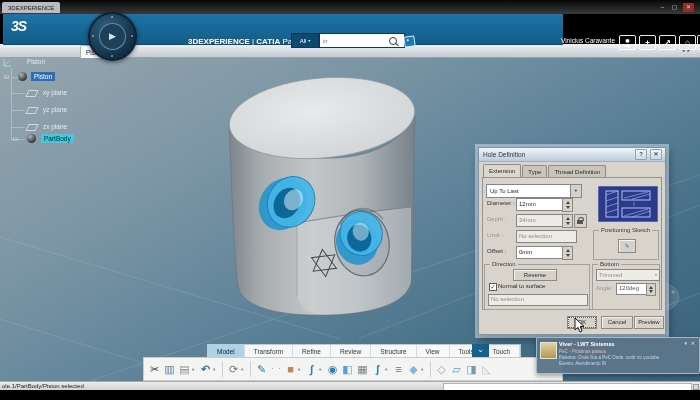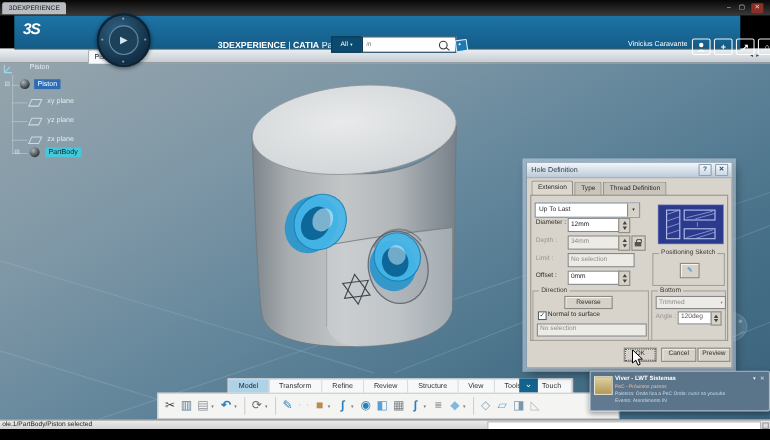--- a/index.html
+++ b/index.html
@@ -6,21 +6,21 @@
   #stage{position:relative;width:700px;height:400px;overflow:hidden;background:#000;
          font-family:"Liberation Sans",sans-serif;-webkit-font-smoothing:antialiased;}
   .a{position:absolute;}
   .flex{display:flex;align-items:center;}
   
   #winstrip{left:0;top:0;width:700px;height:14px;background:linear-gradient(#070707,#3a3a3a);z-index:10;}
   #applabel{left:2px;top:2px;height:11px;padding:0 6px;background:#b9bdc1;color:#1c1c1c;font-size:6px;
             line-height:12px;border-radius:2px 2px 0 0;}
   .winctl{top:3px;width:11px;height:9px;font-size:6px;line-height:9px;text-align:center;color:#ddd;}
   
-  #topbar{left:13px;top:14px;width:660px;height:30px;background:linear-gradient(#1d74a6,#145c88);
+  #topbar{left:3px;top:14px;width:560px;height:30px;background:linear-gradient(#1d74a6,#145c88);
           border-bottom:1px solid #0d496d;z-index:9;}
   #logo{left:8px;top:4px;color:#fff;font-size:14px;font-weight:bold;font-style:italic;letter-spacing:-1px;}
   #compass{left:88px;top:12px;width:45px;height:45px;border-radius:50%;z-index:20;
            background:radial-gradient(circle at 38% 32%,#2f6284,#122e44 72%);border:2px solid #0b2334;
            box-shadow:0 1px 4px rgba(0,0,0,.55);}
   #compass .inner{left:9px;top:9px;width:25px;height:25px;border-radius:50%;background:#1c4158;
            border:1px solid rgba(160,200,225,.55);}
   #compass .play{left:0;top:0;width:45px;height:45px;text-align:center;line-height:45px;color:#d6e6f0;font-size:9px;}
   .cdot{width:2px;height:2px;border-radius:50%;background:rgba(255,255,255,.5);}
   #brand{left:185px;top:23px;color:#fff;font-size:8px;white-space:nowrap;}

